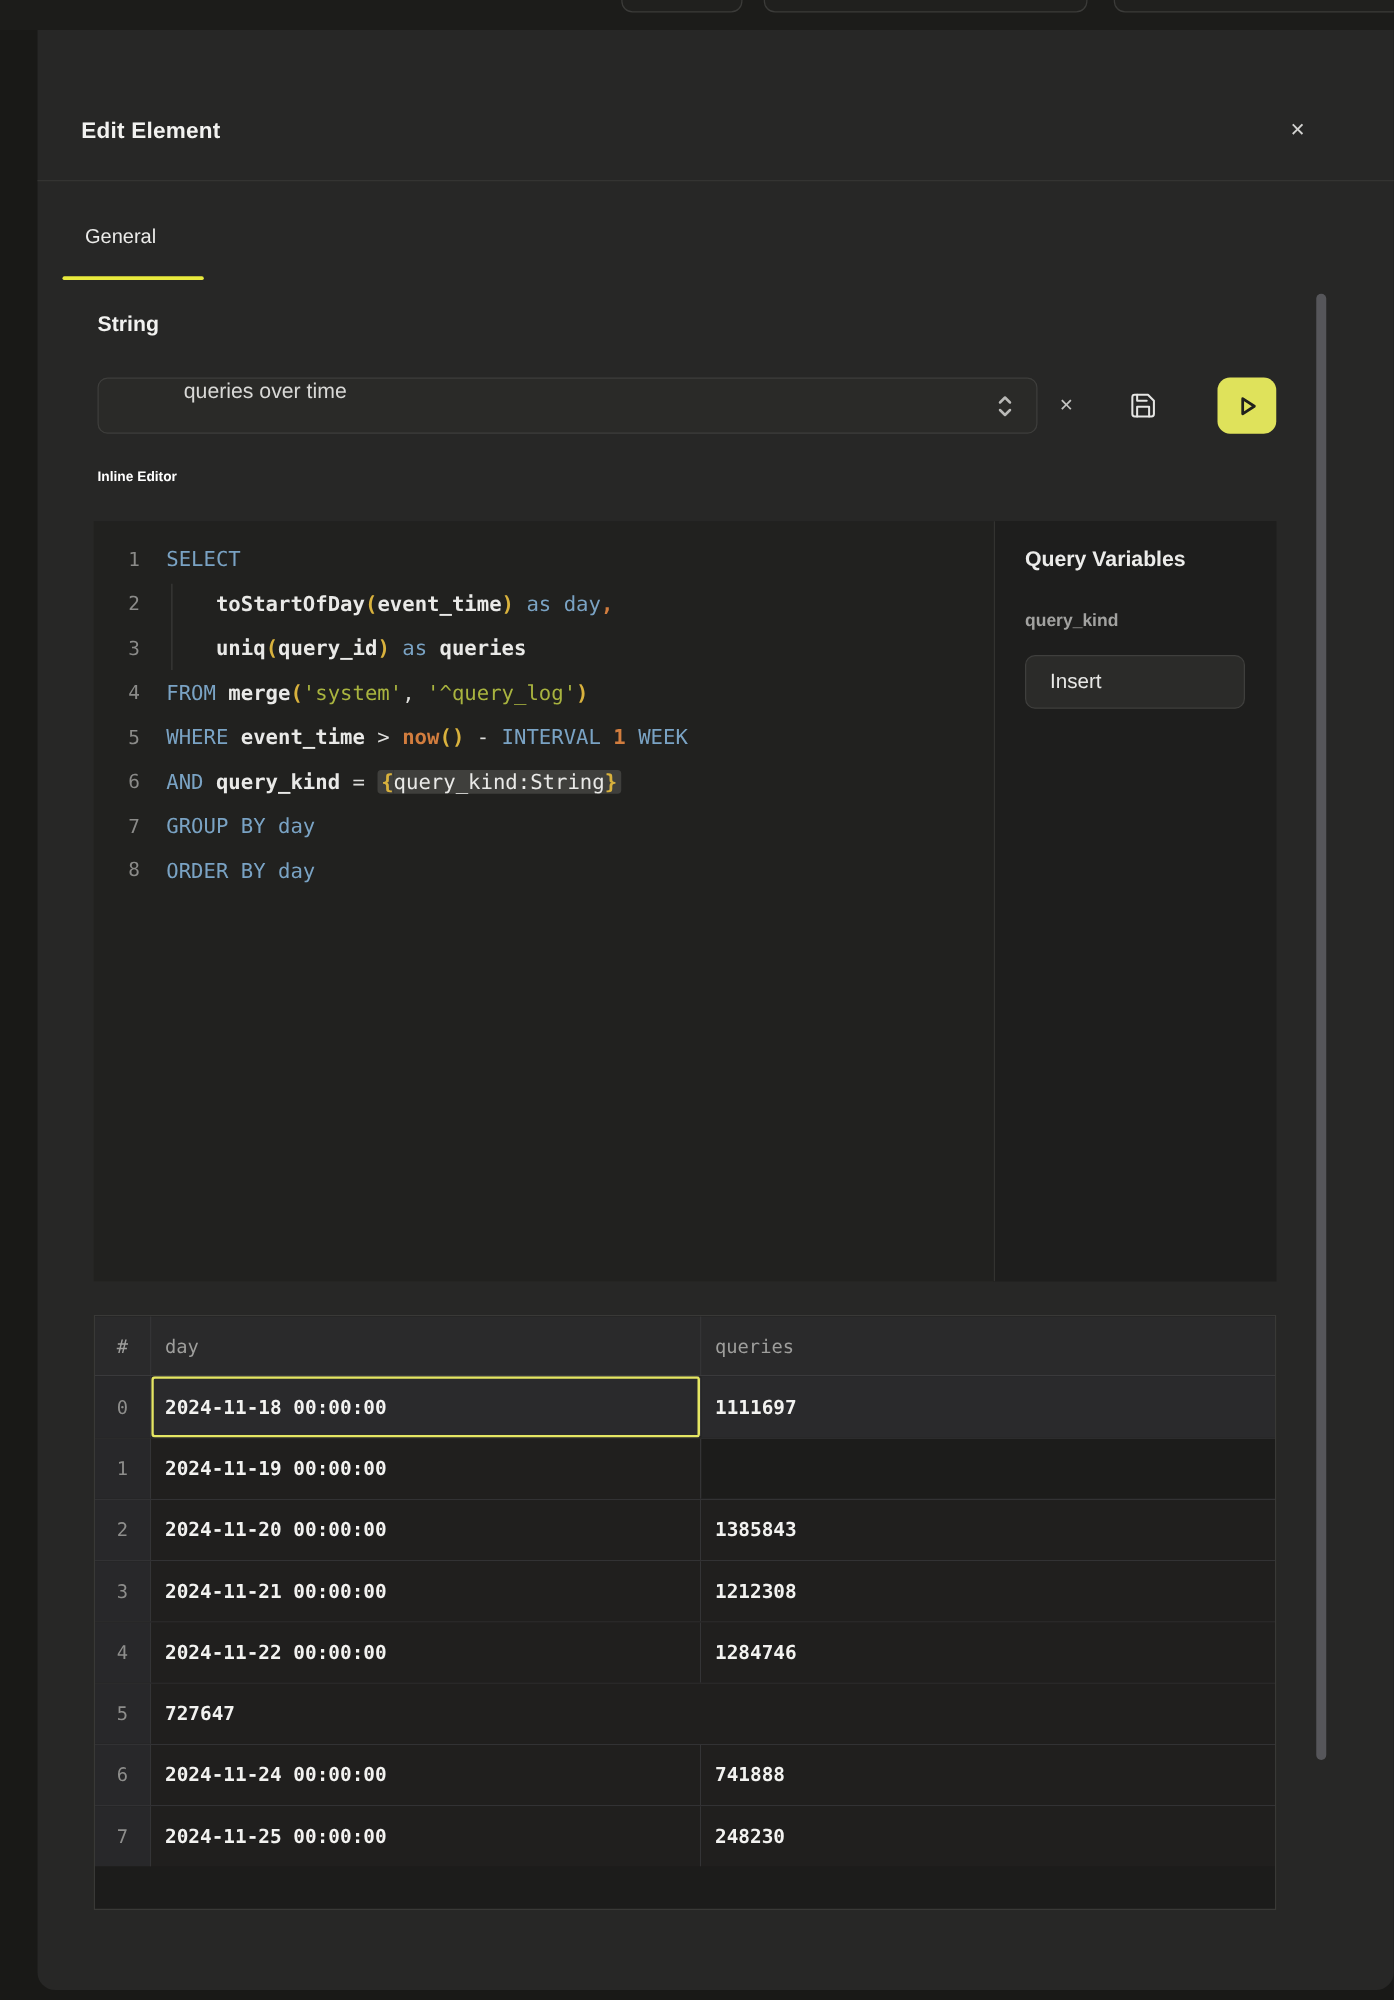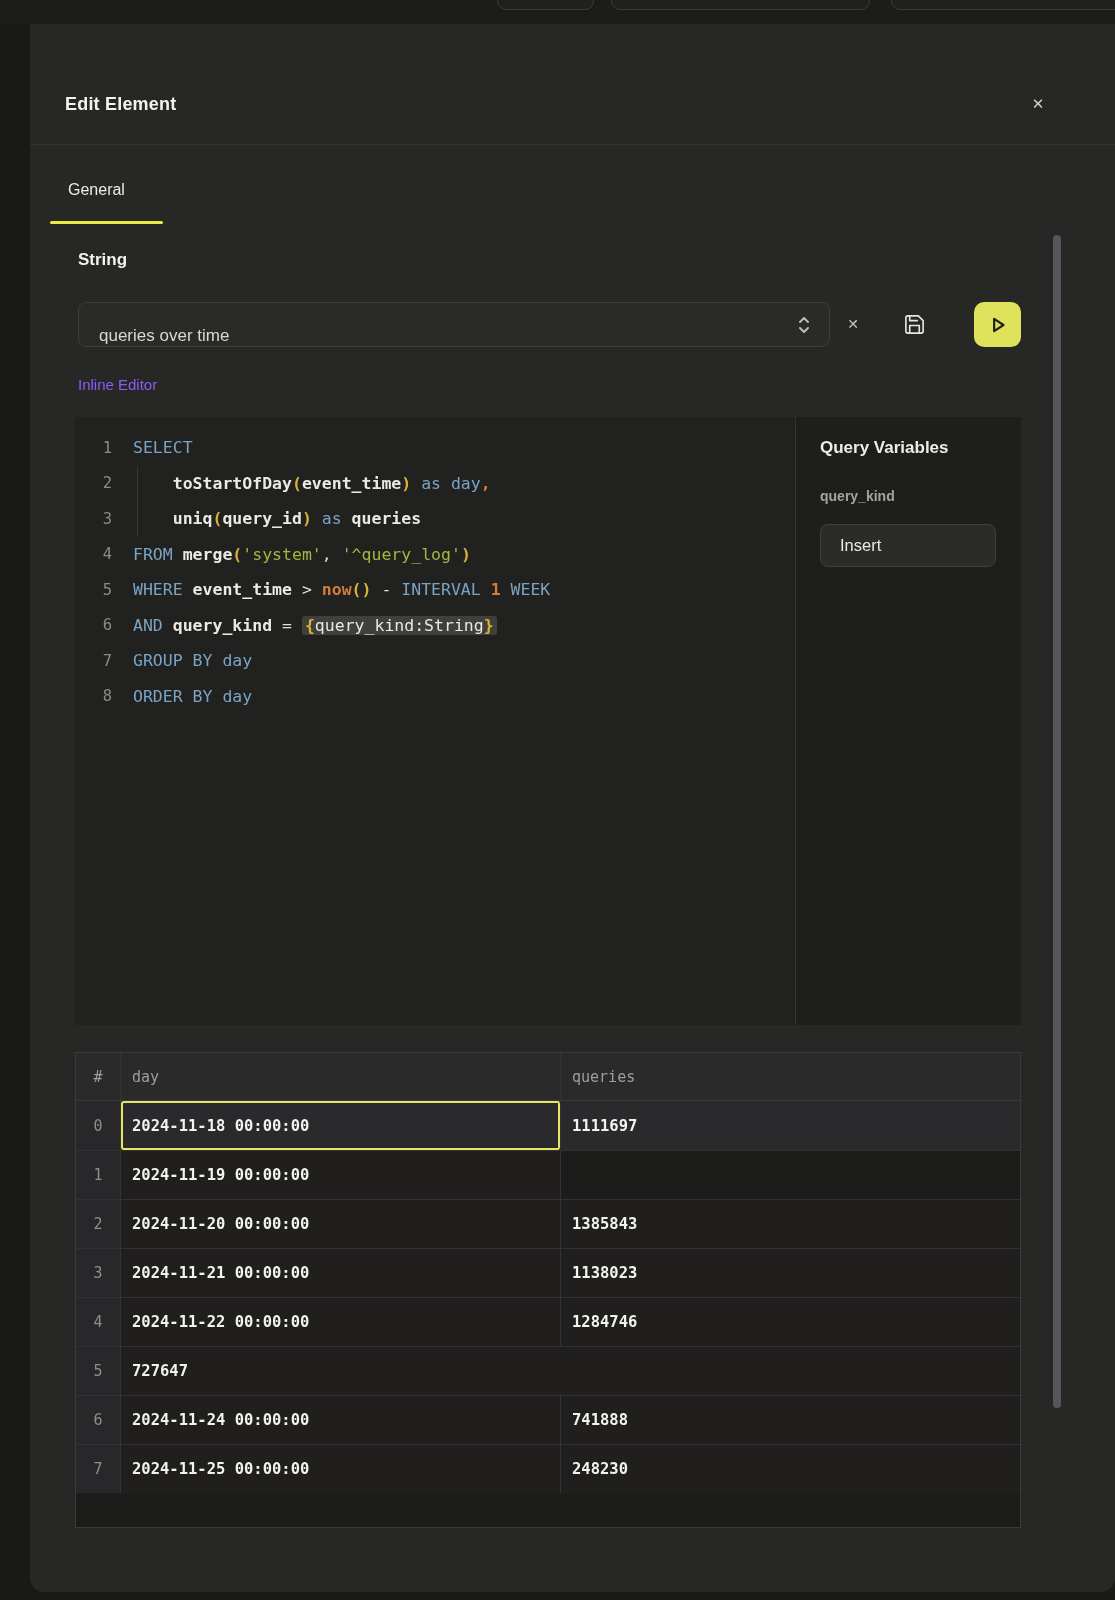--- a/index.html
+++ b/index.html
@@ -26,29 +26,29 @@
   .header-divider { position:absolute; left:0; top:120px; width:100%; height:1px; background:#343432; }
 
   
   .tab-label { position:absolute; left:38px; top:157px; font-size:16px; color:#ebebe9; }
   .tab-underline { position:absolute; left:20px; top:197px; width:113px; height:3px; background:var(--underline,#e9ea3d); border-radius:2px; }
 
   .query-heading { position:absolute; left:48px; top:226px; font-size:17px; font-weight:700; color:#f2f2f0; }
 
   
   .query-select { position:absolute; left:48px; top:278px; width:752px; height:45px; background:#2a2a28;
-                  border:1px solid #3e3e3c; border-radius:8px; display:flex; align-items:flex-end; cursor:pointer; }
+                  border:1px solid #3e3e3c; border-radius:8px; display:flex; align-items:flex-start; cursor:pointer;padding-left:48px; }
   .select-value { margin-left:20px; font-size:17px; color:#d8d8d6; }
   .select-chevron { position:absolute; right:16px; top:11px; }
   .icon-btn { position:absolute; display:flex; align-items:center; justify-content:center; cursor:pointer; }
   .clear-btn { left:809px; top:288px; width:28px; height:24px; color:#c4c4c2; font-size:14px; }
   .save-btn { left:870px; top:287px; width:28px; height:26px; }
   .run-btn { position:absolute; left:944px; top:278px; width:47px; height:45px; background:var(--accent,#dfe25b);
              border-radius:10px; display:flex; align-items:center; justify-content:center; cursor:pointer; }
-  .inline-editor-label { position:absolute; left:48px; top:352px; font-size:15px; font-weight:400; color:#8b5cf6; }
+  .inline-editor-label { position:absolute; left:48px; top:352px; font-size:11px; font-weight:700; color:#ffffff; }
 
   
   .editor-block { position:absolute; left:45px; top:393px; width:946px; height:608px; background:#21211f; }
   .code-area { position:absolute; left:0; top:0; width:720px; height:100%; padding-top:13px; cursor:text; }
   .code-line { display:flex; height:35.5px; align-items:center; font-family:"DejaVu Sans Mono", monospace; font-size:16.5px; white-space:pre; }
   .line-num { width:37px; text-align:right; color:#8b8b89; font-size:15.5px; flex:none; }
   .line-code { margin-left:21px; }
   .indent-guide { position:absolute; left:62px; top:50px; width:1px; height:69px; background:#3a3a38; }
   .tk-kw  { color:var(--sx-keyword,#7aa3c4); }
   .tk-fn  { color:var(--sx-identifier,#e9e9e7); font-weight:700; }
@@ -180,21 +180,21 @@
           <div class="c-day">2024-11-19 00:00:00</div>
         </div>
         <div class="t-row">
           <div class="c-idx">2</div>
           <div class="c-day">2024-11-20 00:00:00</div>
           <div class="c-q">1385843</div>
         </div>
         <div class="t-row">
           <div class="c-idx">3</div>
           <div class="c-day">2024-11-21 00:00:00</div>
-          <div class="c-q">1138023</div>
+          <div class="c-q">1212308</div>
         </div>
         <div class="t-row">
           <div class="c-idx">4</div>
           <div class="c-day">2024-11-22 00:00:00</div>
           <div class="c-q">1284746</div>
         </div>
         <div class="t-row">
           <div class="c-idx">5</div>
           <div class="c-q">727647</div>
         </div>

